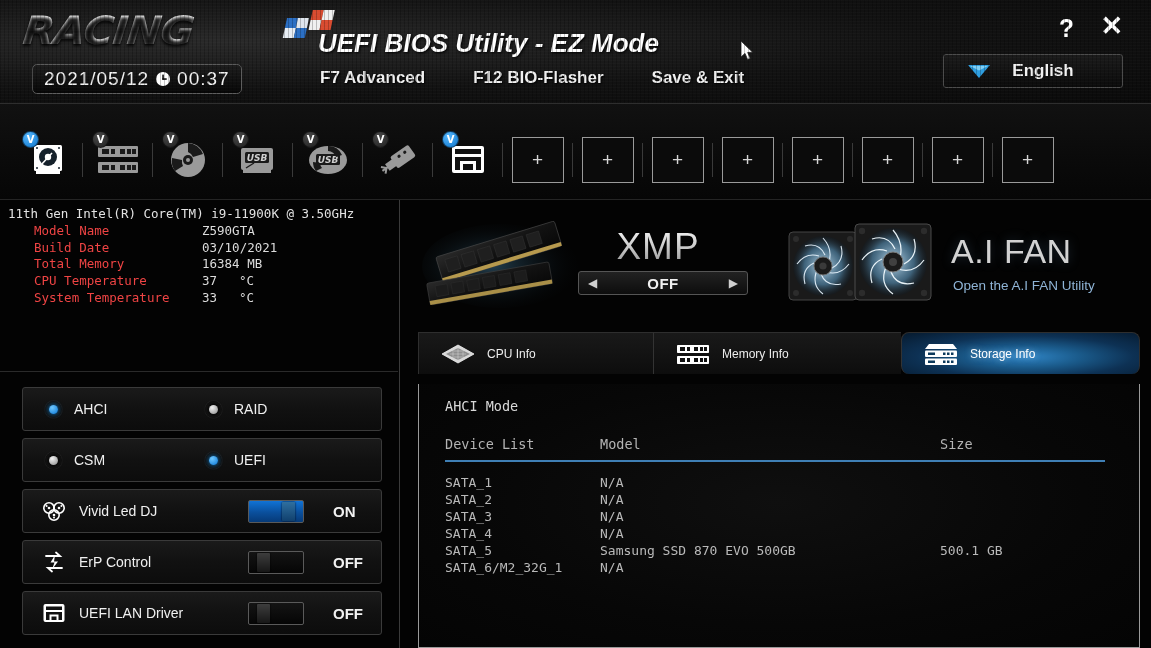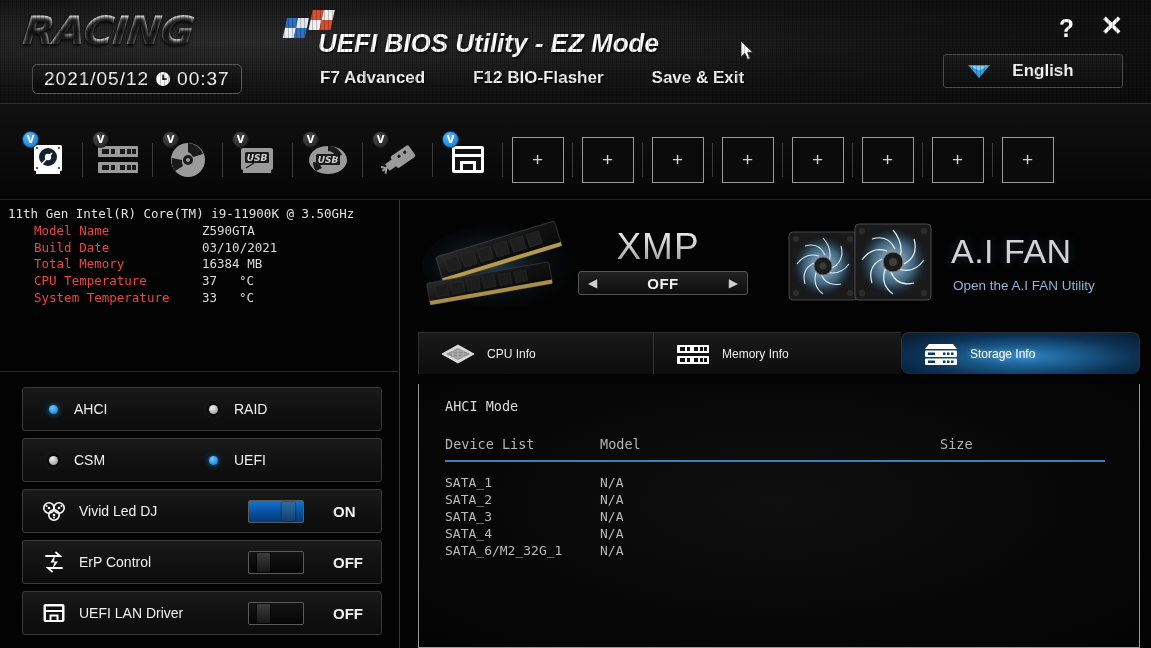--- a/index.html
+++ b/index.html
@@ -730,20 +730,25 @@
             <span class="c-dev">SATA_3</span>
             <span class="c-mod">N/A</span>
             <span class="c-size"></span>
           </div>
           <div class="tbl-row">
             <span class="c-dev">SATA_4</span>
             <span class="c-mod">N/A</span>
             <span class="c-size"></span>
           </div>
           <div class="tbl-row">
+            <span class="c-dev">SATA_5</span>
+            <span class="c-mod">Samsung SSD 870 EVO 500GB</span>
+            <span class="c-size">500.1 GB</span>
+          </div>
+          <div class="tbl-row">
             <span class="c-dev">SATA_6/M2_32G_1</span>
             <span class="c-mod">N/A</span>
             <span class="c-size"></span>
           </div>
         </div>
       </div>
     </div>
 
   </div>
 </div>

